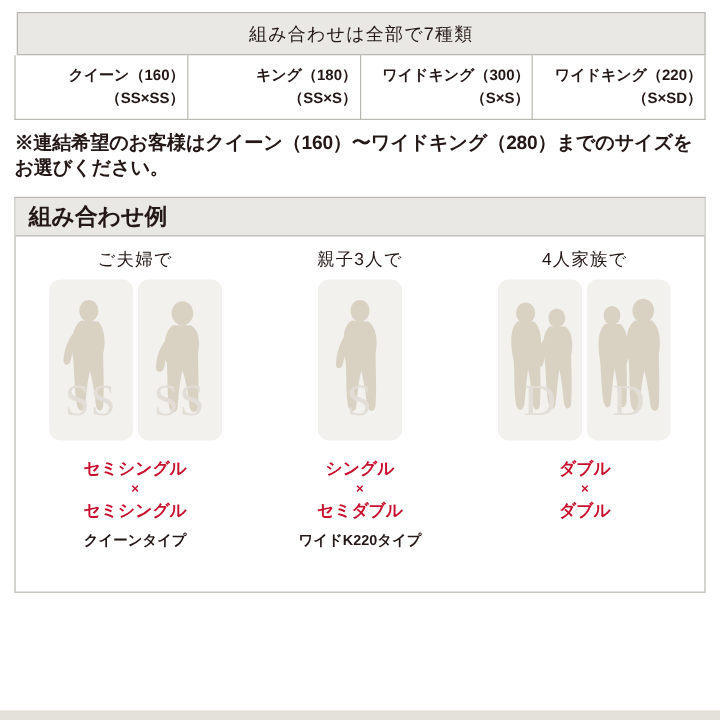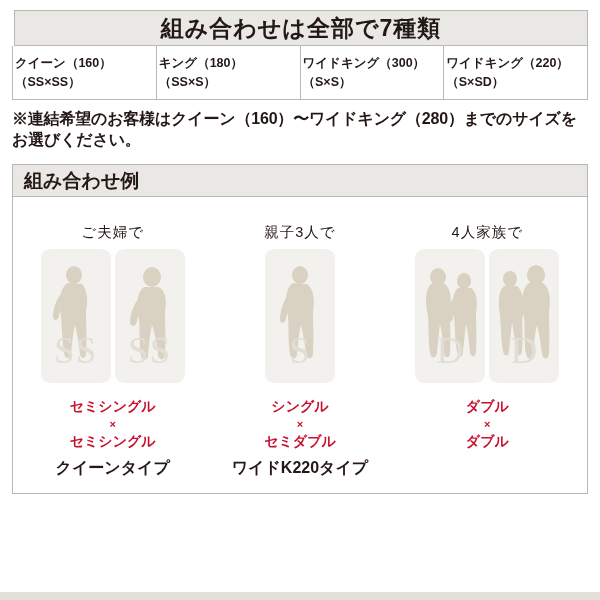--- a/index.html
+++ b/index.html
@@ -25,35 +25,35 @@
 
   
   .table-title {
     margin: 10px 0 0 2px;
     height: 34px;
     background: #e9e8e4;
     border: 1px solid #b9b7b1;
     display: flex;
     align-items: center;
     justify-content: center;
-    font-size: 23px;
-    font-weight: bold;
+    font-size: 15px;
+    font-weight: normal;
     letter-spacing: 1px;
     color: #231815;
   }
   .combo-table {
     width: 100%;
     border-collapse: collapse;
     table-layout: fixed;
   }
   .combo-table td {
     border: 1px solid #b9b7b1;
     border-top: none;
     height: 53px;
-    text-align: left;
+    text-align: right;
     vertical-align: middle;
     font-size: 12.5px;
     line-height: 1.45;
     font-weight: bold;
     color: #231815;
     padding: 0 2px;
   }
   .combo-table td.empty {
     position: relative;
     background: #ffffff;
@@ -87,21 +87,21 @@
     border-bottom: 1px solid #b9b7b1;
     display: flex;
     align-items: center;
     padding-left: 11px;
     font-size: 19px;
     font-weight: bold;
     color: #231815;
   }
   .examples-body {
     display: flex;
-    padding: 26px 6px 0 6px;
+    padding: 10px 6px 0 6px;
   }
   .example {
     flex: 1;
     display: flex;
     flex-direction: column;
     align-items: center;
   }
   .example-title {
     font-size: 14.5px;
     color: #231815;
@@ -146,21 +146,21 @@
     font-size: 14px;
     line-height: 1.35;
   }
   .example-caption .x {
     font-size: 11px;
     display: block;
     line-height: 1.5;
   }
   .example-type {
     margin-top: 7px;
-    font-size: 16px;
+    font-size: 12px;
     font-weight: bold;
     color: #231815;
   }
 
   .bottom-bar {
     position: absolute;
     left: 0;
     bottom: 0;
     width: 100%;
     height: 18px;

